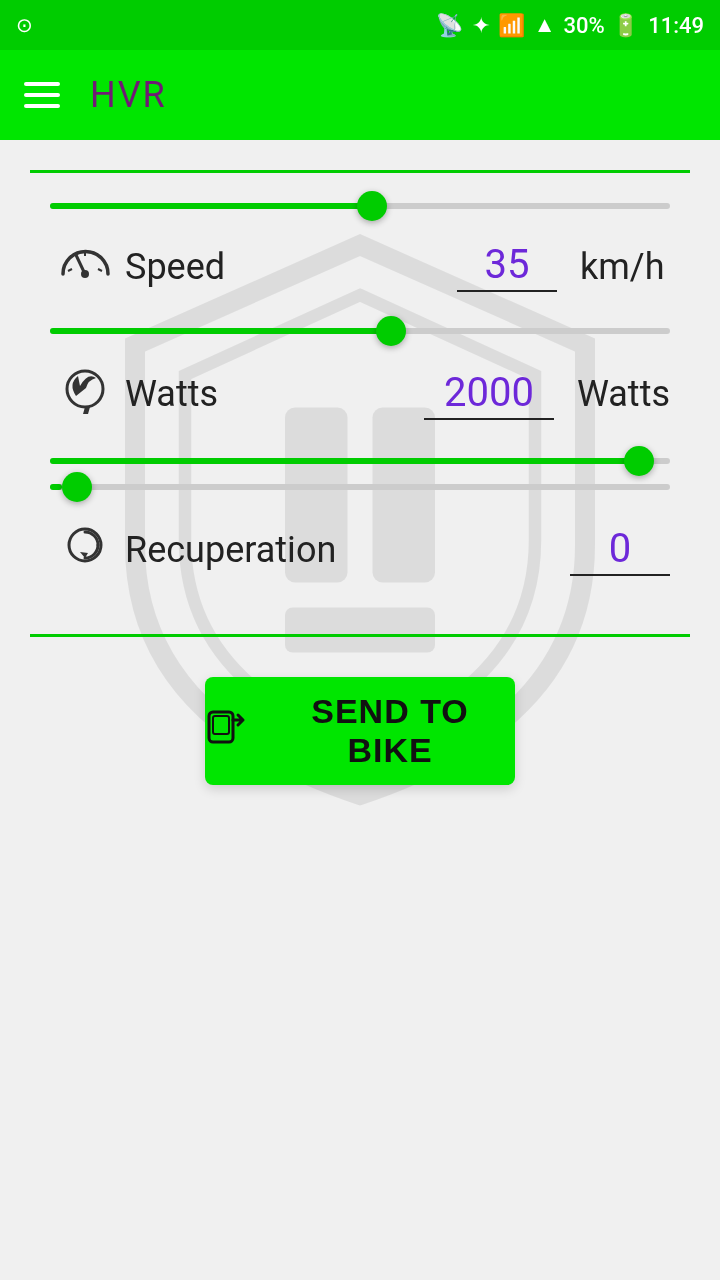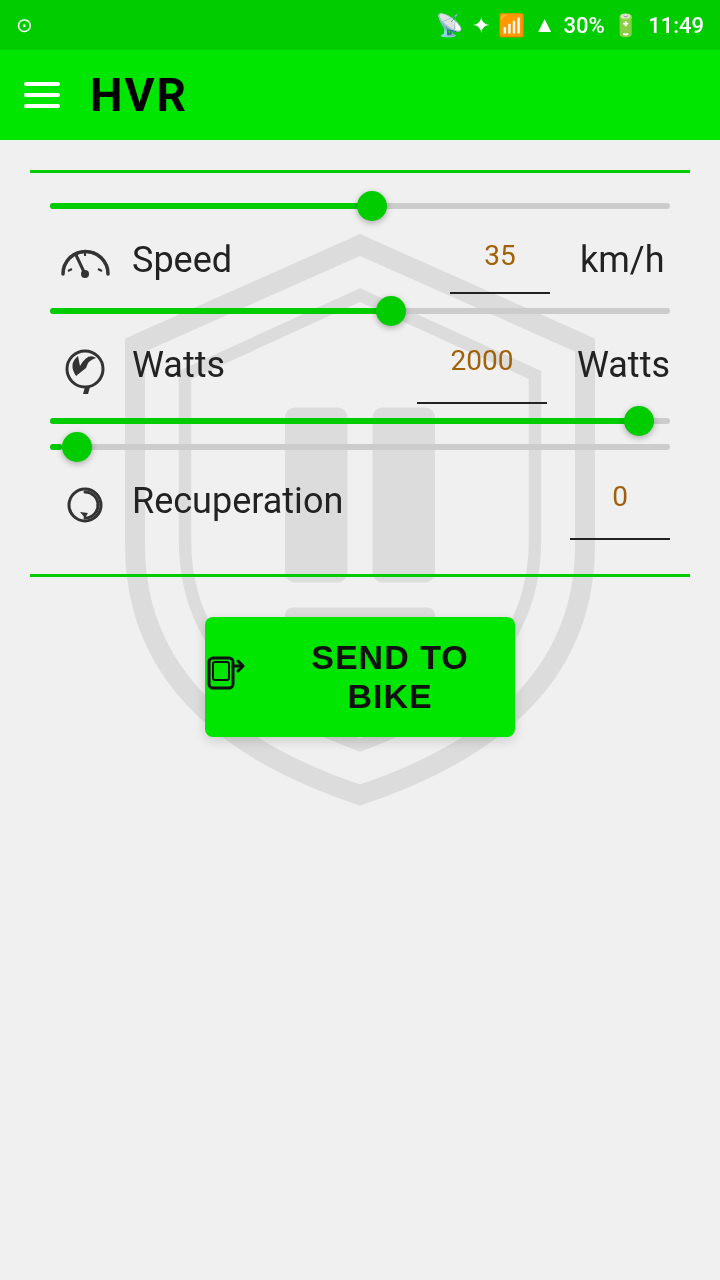--- a/index.html
+++ b/index.html
@@ -45,23 +45,23 @@
       cursor: pointer;
     }
     .hamburger-icon span {
       display: block;
       width: 36px;
       height: 4px;
       background: white;
       border-radius: 2px;
     }
     .app-title {
-      color: #000000;
-      font-size: 46px;
-      font-weight: bold;
+      color: #701a75;
+      font-size: 36px;
+      font-weight: normal;
       letter-spacing: 2px;
     }
 
     
     .content {
       width: 720px;
       padding: 0;
       background: #f0f0f0;
       position: relative;
     }
@@ -111,39 +111,40 @@
       border-radius: 50%;
       position: absolute;
       top: 50%;
       transform: translateY(-50%);
       box-shadow: 0 2px 6px rgba(0,0,0,0.3);
     }
 
     
     .param-row {
       display: flex;
-      padding: 10px 0 14px;
-      gap: 12px;
+      align-items: center;
+      padding: 10px 0 34px;
+      gap: 5px;
     }
     .param-icon {
       width: 70px;
       font-size: 42px;
       text-align: center;
       flex-shrink: 0;
     }
     .param-label {
       font-size: 36px;
       font-weight: 400;
       color: #222;
       flex: 1;
     }
     .param-value {
-      font-size: 28px;
+      font-size: 40px;
       font-weight: 400;
-      color: #a16207;
+      color: #6d28d9;
       min-width: 100px;
       text-align: center;
       border-bottom: 2px solid #222;
       padding-bottom: 2px;
     }
     .param-unit {
       font-size: 36px;
       color: #222;
       margin-left: 18px;
       min-width: 90px;
@@ -165,21 +166,21 @@
       justify-content: center;
       margin-top: 40px;
       position: relative;
       z-index: 1;
     }
     .send-btn {
       background: #00e600;
       border: none;
       border-radius: 8px;
       width: 310px;
-      height: 120px;
+      height: 108px;
       display: flex;
       align-items: center;
       justify-content: center;
       gap: 18px;
       cursor: pointer;
       box-shadow: 0 4px 12px rgba(0,0,0,0.15);
     }
     .send-btn-text {
       font-size: 34px;
       font-weight: bold;

